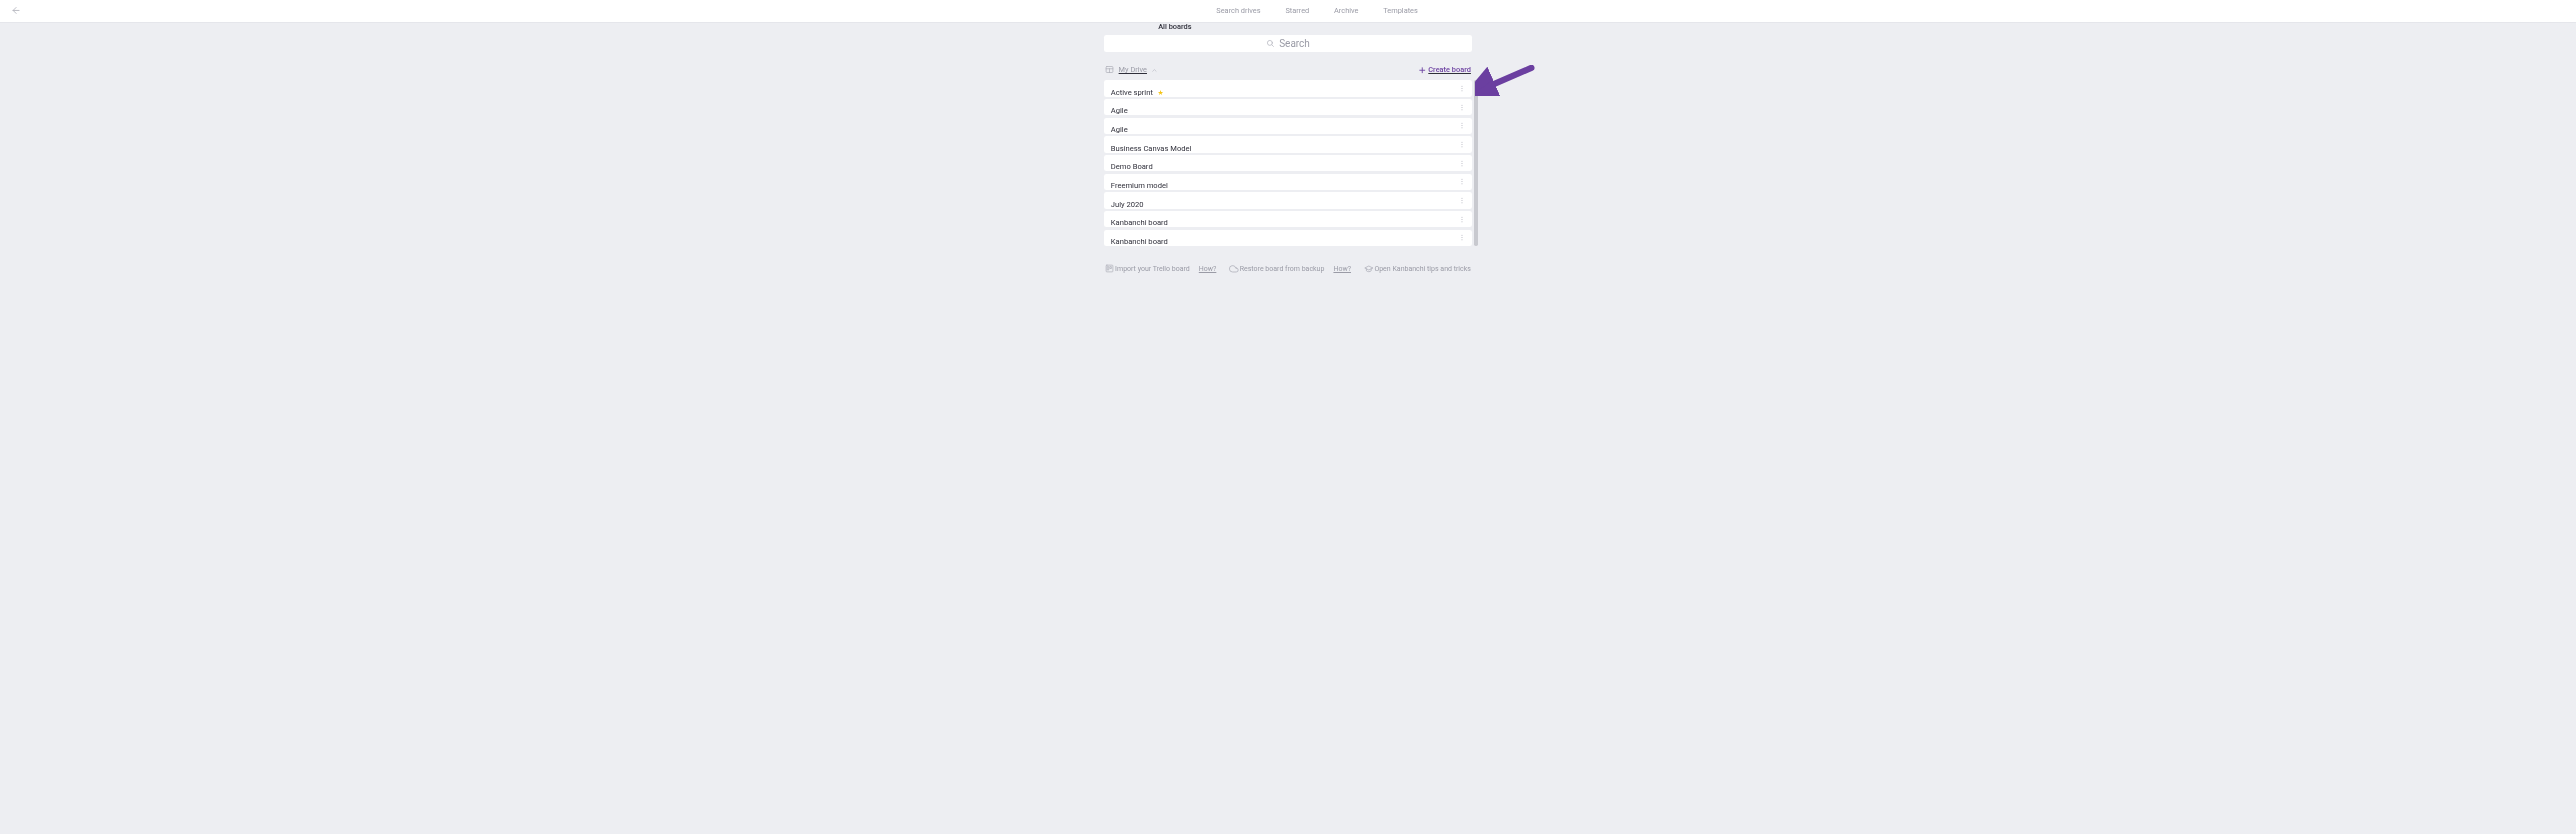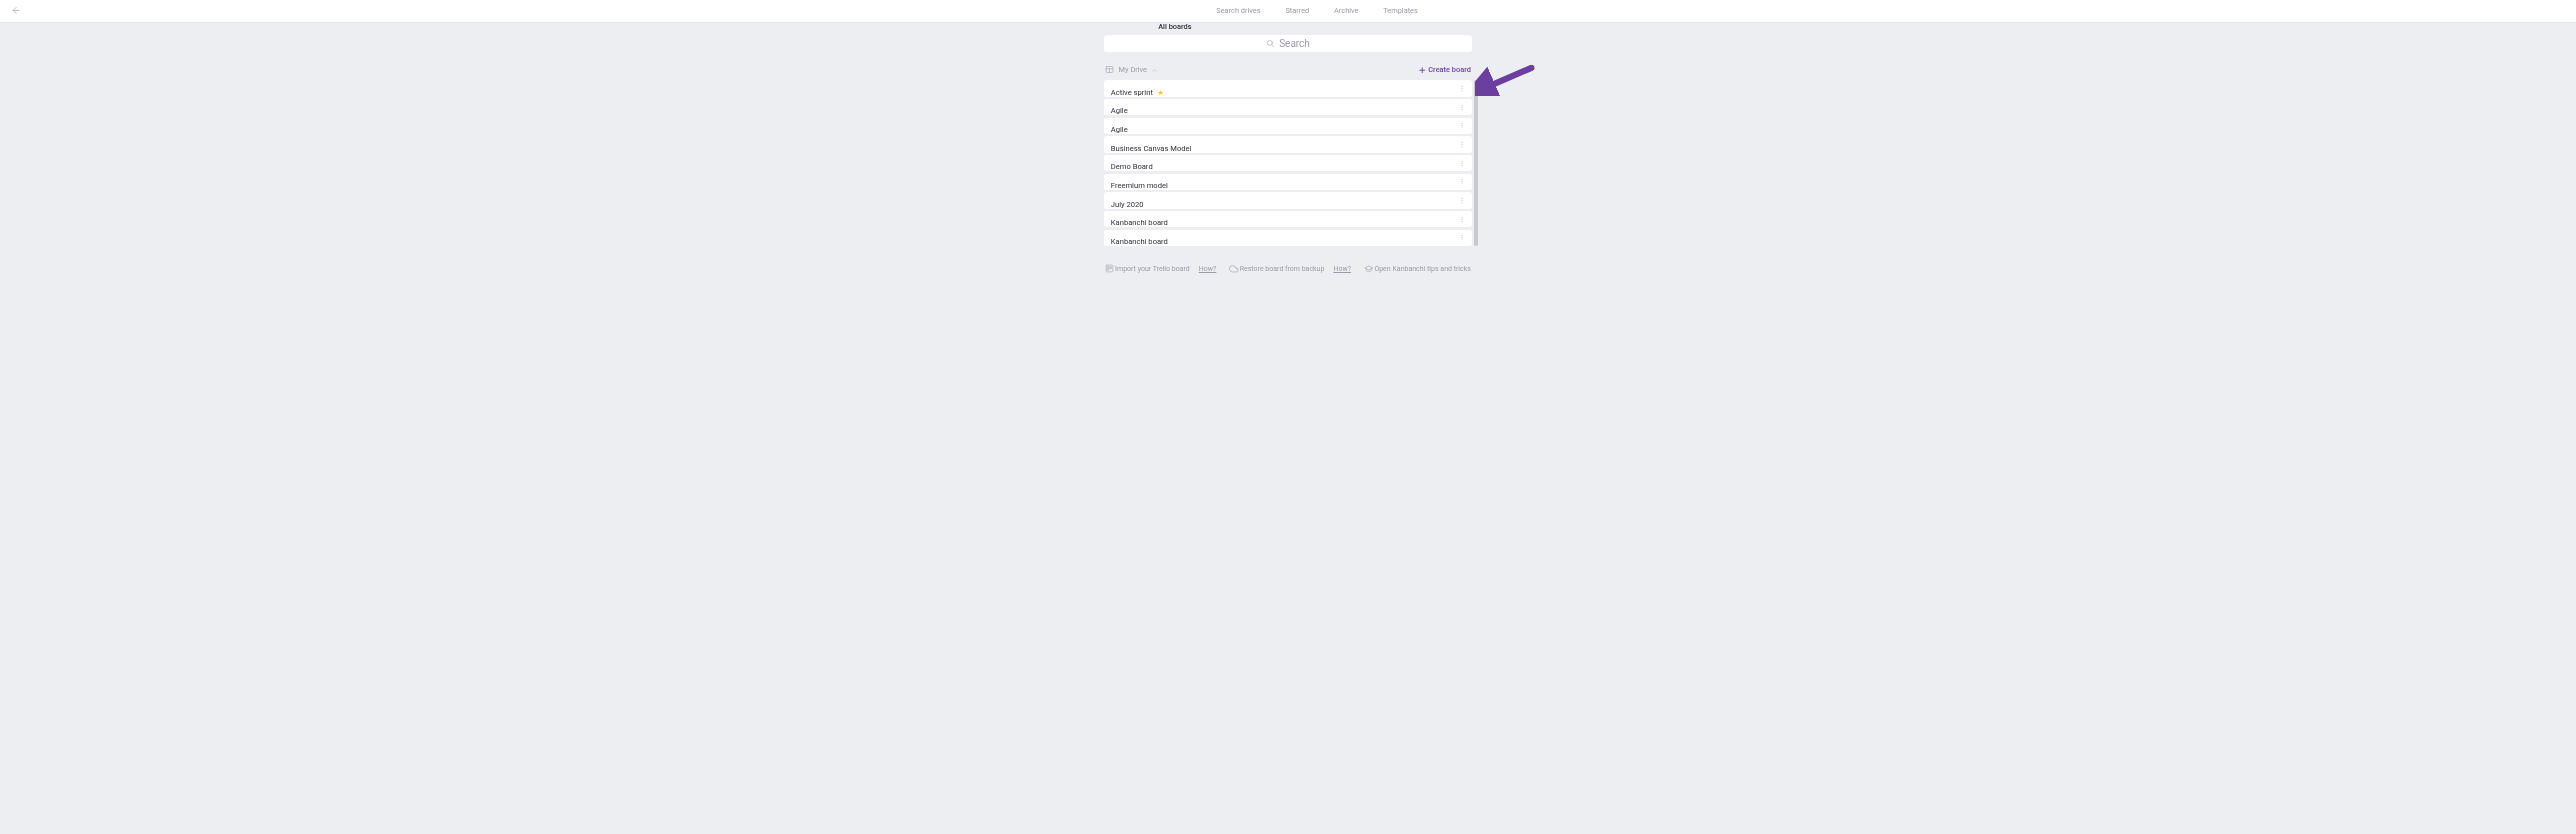--- a/index.html
+++ b/index.html
@@ -98,20 +98,21 @@
   }
   .search-bar svg { color: var(--icon-grey); }
 
   .drive-header {
     display: flex;
     align-items: center;
     justify-content: space-between;
     margin-top: 13.6px;
     margin-bottom: 5.7px;
     padding: 0 1.1px;
+    text-decoration: underline;
   }
   .drive-left {
     display: flex;
     align-items: center;
     gap: 4.5px;
     color: var(--text-light);
     font-size: 7.4px;
     cursor: pointer;
   }
   .drive-left svg { color: var(--icon-grey); }

